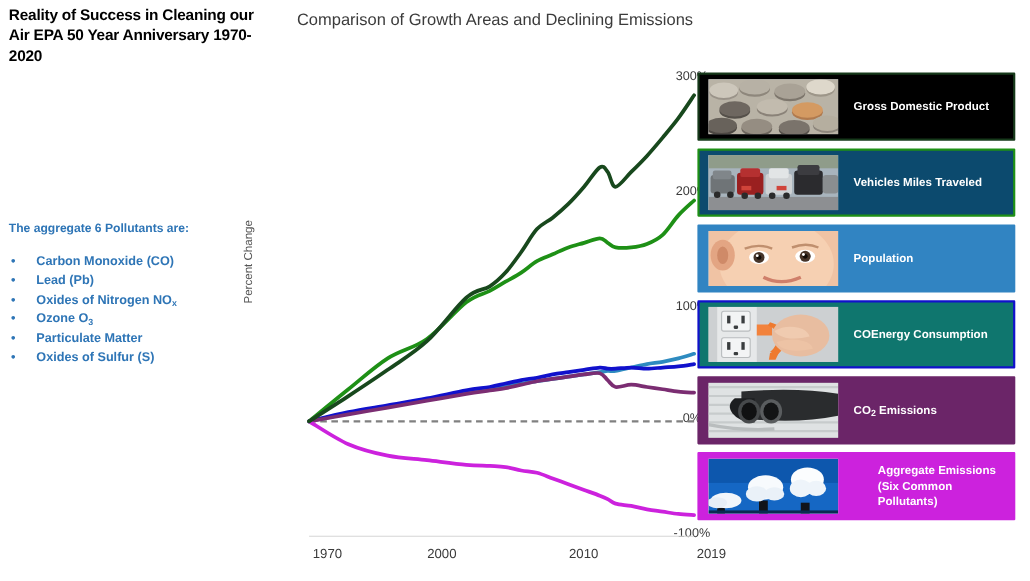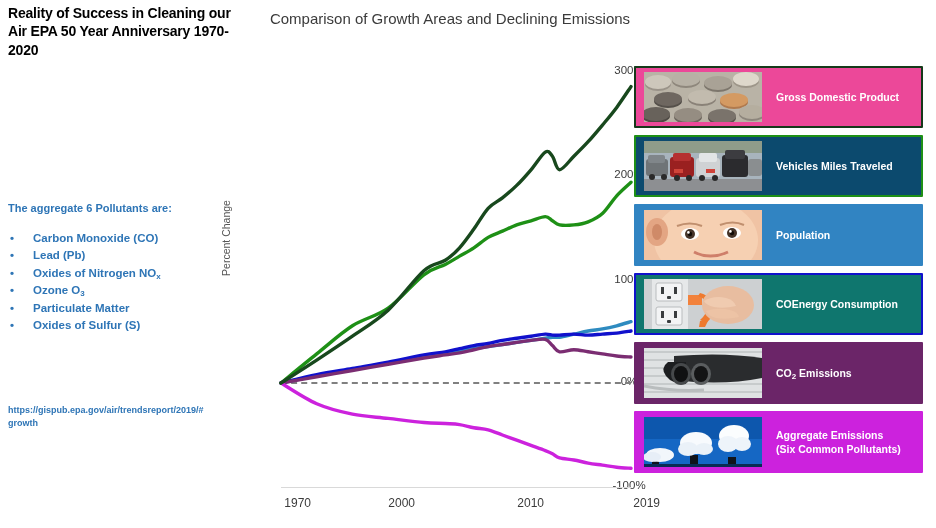--- a/index.html
+++ b/index.html
@@ -95,21 +95,20 @@
 
   <ul id="pollutant-list">
     <li><span class="bullet">•</span><span>Carbon Monoxide (CO)</span></li>
     <li><span class="bullet">•</span><span>Lead  (Pb)</span></li>
     <li><span class="bullet">•</span><span>Oxides of Nitrogen NO<sub>x</sub></span></li>
     <li><span class="bullet">•</span><span>Ozone O<sub>3</sub></span></li>
     <li><span class="bullet">•</span><span>Particulate Matter</span></li>
     <li><span class="bullet">•</span><span>Oxides of Sulfur (S)</span></li>
   </ul>
 
-  <div id="source-url">https://gispub.epa.gov/air/trendsreport/2019/#growth</div>
 </div>
 
 <div id="chart-area">
   <div id="chart-title">
     <div>Comparison of Growth Areas and Declining Emissions</div>
   </div>
 
   <div id="y-axis-label">Percent Change</div>
 
   <div class="y-tick" style="top:64px">300%</div>
@@ -133,21 +132,21 @@
   </svg>
 
   <div class="x-tick" style="left:51px;top:496px">1970</div>
   <div class="x-tick" style="left:155px;top:496px">2000</div>
   <div class="x-tick" style="left:284px;top:496px">2010</div>
   <div class="x-tick" style="left:400px;top:496px">2019</div>
 </div>
 
 <div id="legend">
 
-  <div class="legend-row" style="background: #ec4899; border: 2px solid rgb(22, 57, 26);">
+  <div class="legend-row" style="background: #000000; border: 2px solid rgb(22, 57, 26);">
     <div class="legend-thumb">
       <svg width="118" height="50" viewBox="0 0 118 50">
         <rect width="118" height="50" fill="#b9b3a6"></rect>
         <g>
           <ellipse cx="14" cy="12" rx="13" ry="7" fill="#9a9389"></ellipse>
             <ellipse cx="14" cy="10" rx="13" ry="7" fill="#cdc7bb"></ellipse>
           <ellipse cx="42" cy="9" rx="14" ry="7" fill="#8e877c"></ellipse>
             <ellipse cx="42" cy="7" rx="14" ry="7" fill="#b7b1a5"></ellipse>
           <ellipse cx="74" cy="13" rx="14" ry="7" fill="#7d766c"></ellipse>
             <ellipse cx="74" cy="11" rx="14" ry="7" fill="#a9a296"></ellipse>
@@ -267,21 +266,21 @@
         <ellipse cx="37" cy="26" rx="10" ry="11" fill="#46494b"></ellipse>
         <ellipse cx="37" cy="26" rx="7" ry="8" fill="#101112"></ellipse>
         <ellipse cx="57" cy="26" rx="10" ry="11" fill="#5a5d5f"></ellipse>
         <ellipse cx="57" cy="26" rx="7" ry="8" fill="#131415"></ellipse>
         <path d="M0 38 q30 6 60 4" stroke="#b9bdbe" stroke-width="3" fill="none"></path>
       </svg>
     </div>
     <div class="legend-label" style="color: rgb(255, 255, 255);"><span>CO</span><sub>2</sub><span> Emissions</span></div>
   </div>
 
-  <div class="legend-row" style="background: rgb(204, 34, 221); border: 2px solid rgb(204, 34, 221);">
+  <div class="legend-row" style="background: rgb(204, 34, 221); border: 2px solid rgb(204, 34, 221); gap: 22px;">
     <div class="legend-thumb">
       <svg width="118" height="50" viewBox="0 0 118 50">
         <rect width="118" height="50" fill="#1567c4"></rect>
         <rect y="0" width="118" height="22" fill="#0d57ad"></rect>
         <rect x="8" y="40" width="7" height="10" fill="#10131a"></rect>
         <rect x="46" y="38" width="8" height="12" fill="#10131a"></rect>
         <rect x="84" y="40" width="8" height="10" fill="#10131a"></rect>
         <rect x="0" y="47" width="118" height="3" fill="#0a2b52"></rect>
         <ellipse cx="16" cy="38" rx="14" ry="7" fill="#f2f6fb"></ellipse>
         <ellipse cx="8" cy="40" rx="9" ry="5" fill="#e7eef7"></ellipse>

